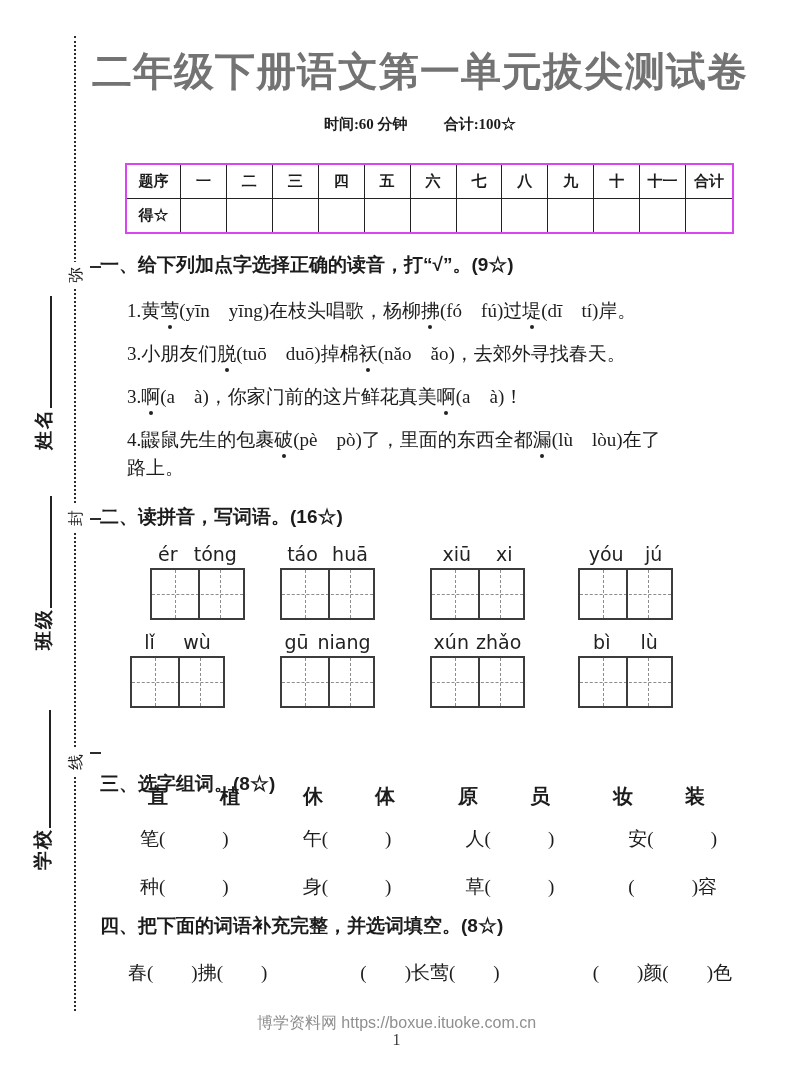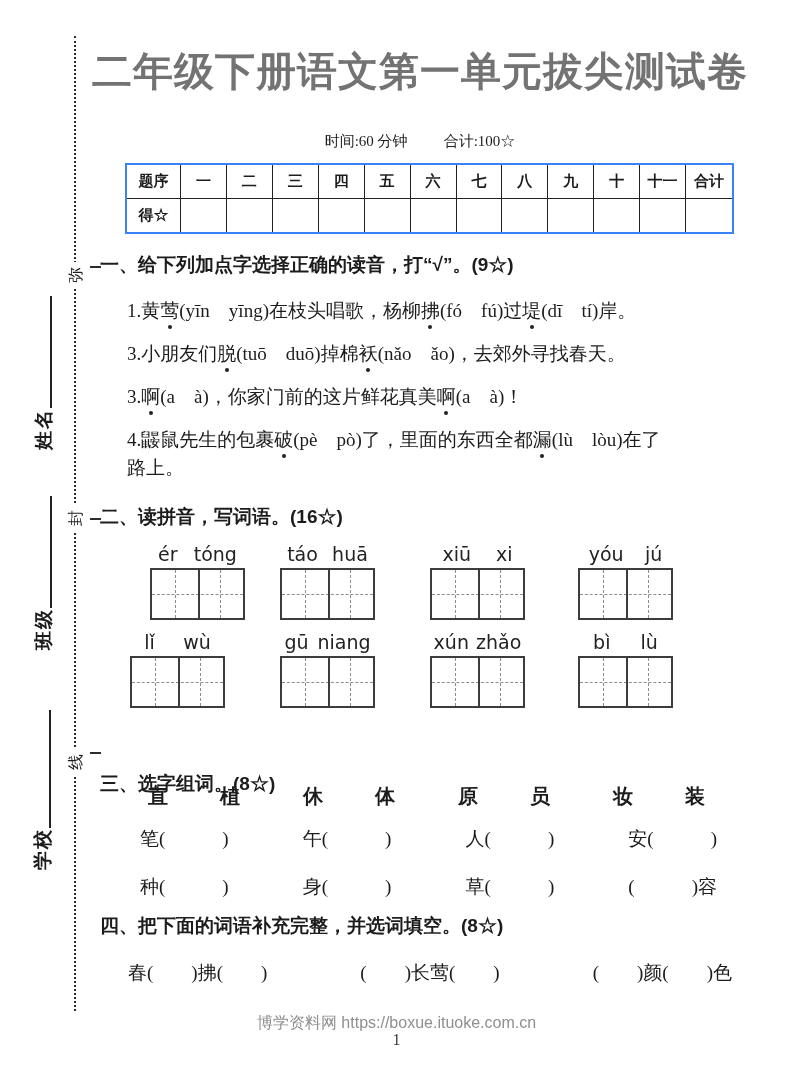--- a/index.html
+++ b/index.html
@@ -14,23 +14,23 @@
     font-size:16px;background:#fff;transform:rotate(-90deg);}
   .seal-tick{position:absolute;left:90px;width:11px;height:0;border-top:2px solid #2c2c2c;}
   .side-field{position:absolute;display:flex;align-items:center;height:24px;transform:rotate(-90deg);}
   .side-field .lbl{font-size:19px;letter-spacing:2px;white-space:nowrap;font-weight:600;}
   .side-field .ln{flex:1;height:13px;border-bottom:2px solid #222;}
   
   .title{position:absolute;left:90px;top:44px;width:660px;text-align:center;
     font-family:"Liberation Sans",sans-serif;font-weight:900;font-size:40px;color:#737373;
     letter-spacing:1px;white-space:nowrap;}
   .meta{position:absolute;left:240px;top:115px;width:360px;display:flex;justify-content:center;gap:36px;
-    font-size:15px;font-weight:400;margin-top:17px;}
-  
-  #score-table{position:absolute;left:125px;top:163px;width:605px;border:2px solid #3b82f6;
+    font-size:15px;font-weight:700;}
+  
+  #score-table{position:absolute;left:125px;top:163px;width:605px;border:2px solid #d946ef;
     display:grid;grid-template-columns:54px repeat(12,1fr);background:#fff;}
   .st-cell{border-right:1.5px solid #222;border-bottom:1.5px solid #222;height:33px;
     display:flex;align-items:center;justify-content:center;font-size:15px;font-weight:600;}
   .st-cell.no-r{border-right:none;}
   .st-cell.no-b{border-bottom:none;}
   
   .sec-head{position:absolute;left:100px;width:660px;font-family:"Liberation Sans",sans-serif;
     font-weight:700;font-size:19px;white-space:nowrap;}
   #q1h{top:252px;} #q2h{top:504px;} #q3h{top:723px;margin-top:48px;} #q4h{top:913px;}
   

